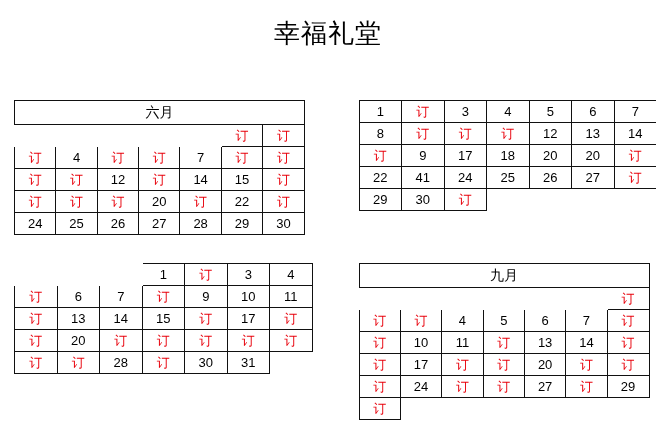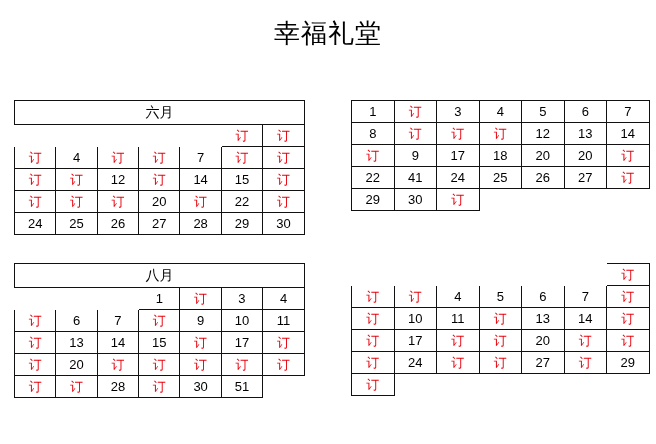--- a/index.html
+++ b/index.html
@@ -185,23 +185,20 @@
               <td class="empty">&nbsp;</td>
             </tr>
           </tbody>
       </table>
     </div>
 
     <div>
       <table class="cal">
         <tbody>
             <tr>
-              <td class="month" colspan="7">八月</td>
-            </tr>
-            <tr>
               <td class="empty">&nbsp;</td>
               <td class="empty">&nbsp;</td>
               <td class="empty">&nbsp;</td>
               <td class="free">1</td>
               <td class="booked">订</td>
               <td class="free">3</td>
               <td class="free">4</td>
             </tr>
             <tr>
               <td class="booked">订</td>
@@ -229,30 +226,33 @@
               <td class="booked">订</td>
               <td class="booked">订</td>
               <td class="booked">订</td>
             </tr>
             <tr>
               <td class="booked">订</td>
               <td class="booked">订</td>
               <td class="free">28</td>
               <td class="booked">订</td>
               <td class="free">30</td>
-              <td class="free">51</td>
+              <td class="free">31</td>
               <td class="empty">&nbsp;</td>
             </tr>
           </tbody>
       </table>
     </div>
 
     <div>
       <table class="cal">
         <tbody>
+            <tr>
+              <td class="month" colspan="7">九月</td>
+            </tr>
             <tr>
               <td class="empty">&nbsp;</td>
               <td class="empty">&nbsp;</td>
               <td class="empty">&nbsp;</td>
               <td class="empty">&nbsp;</td>
               <td class="empty">&nbsp;</td>
               <td class="empty">&nbsp;</td>
               <td class="booked">订</td>
             </tr>
             <tr>

